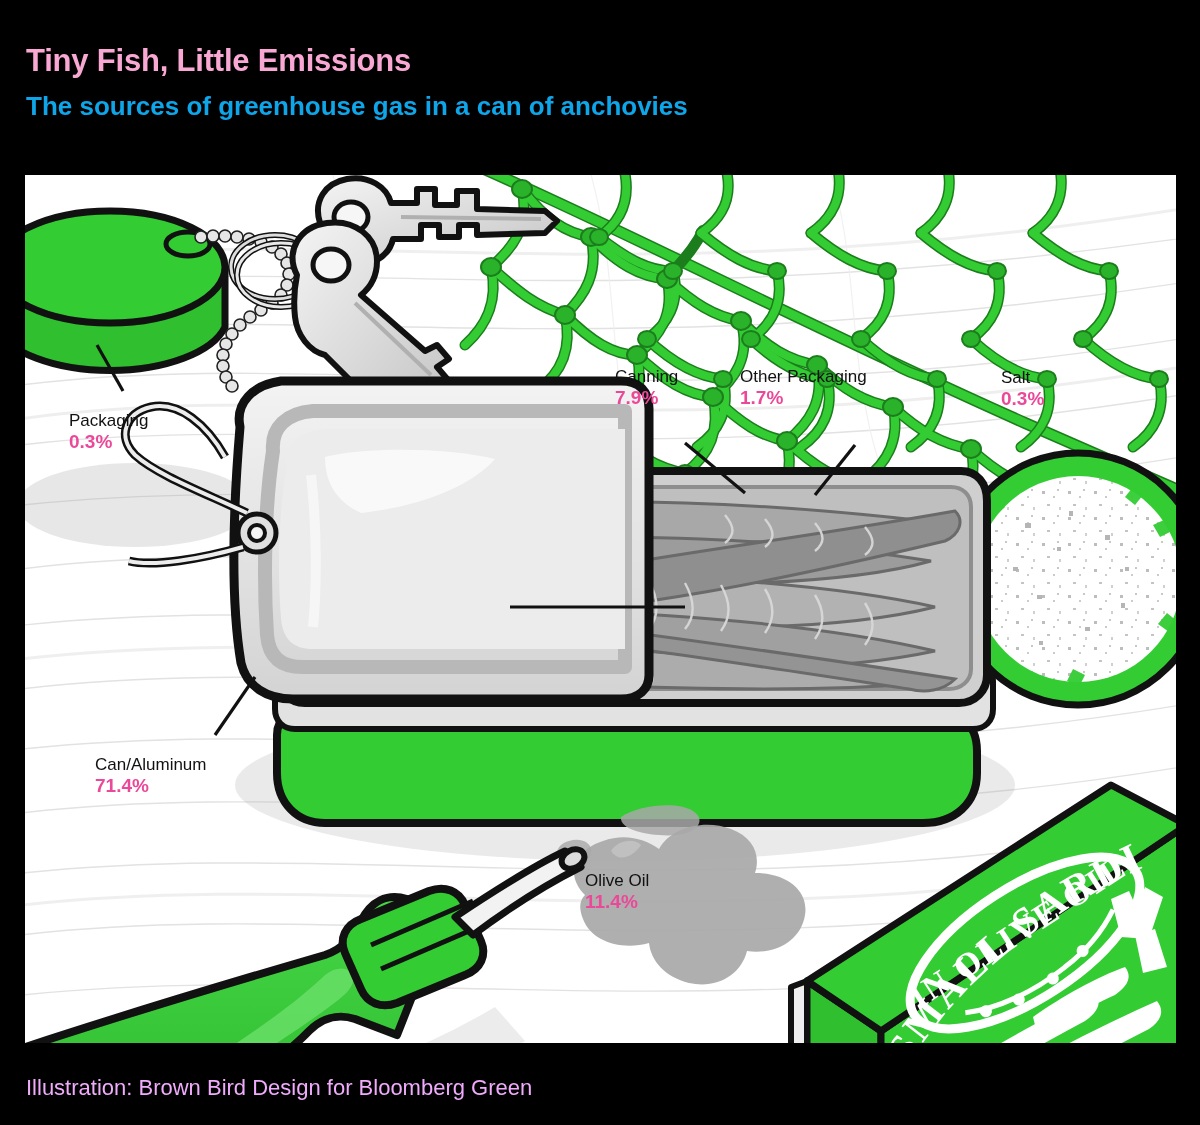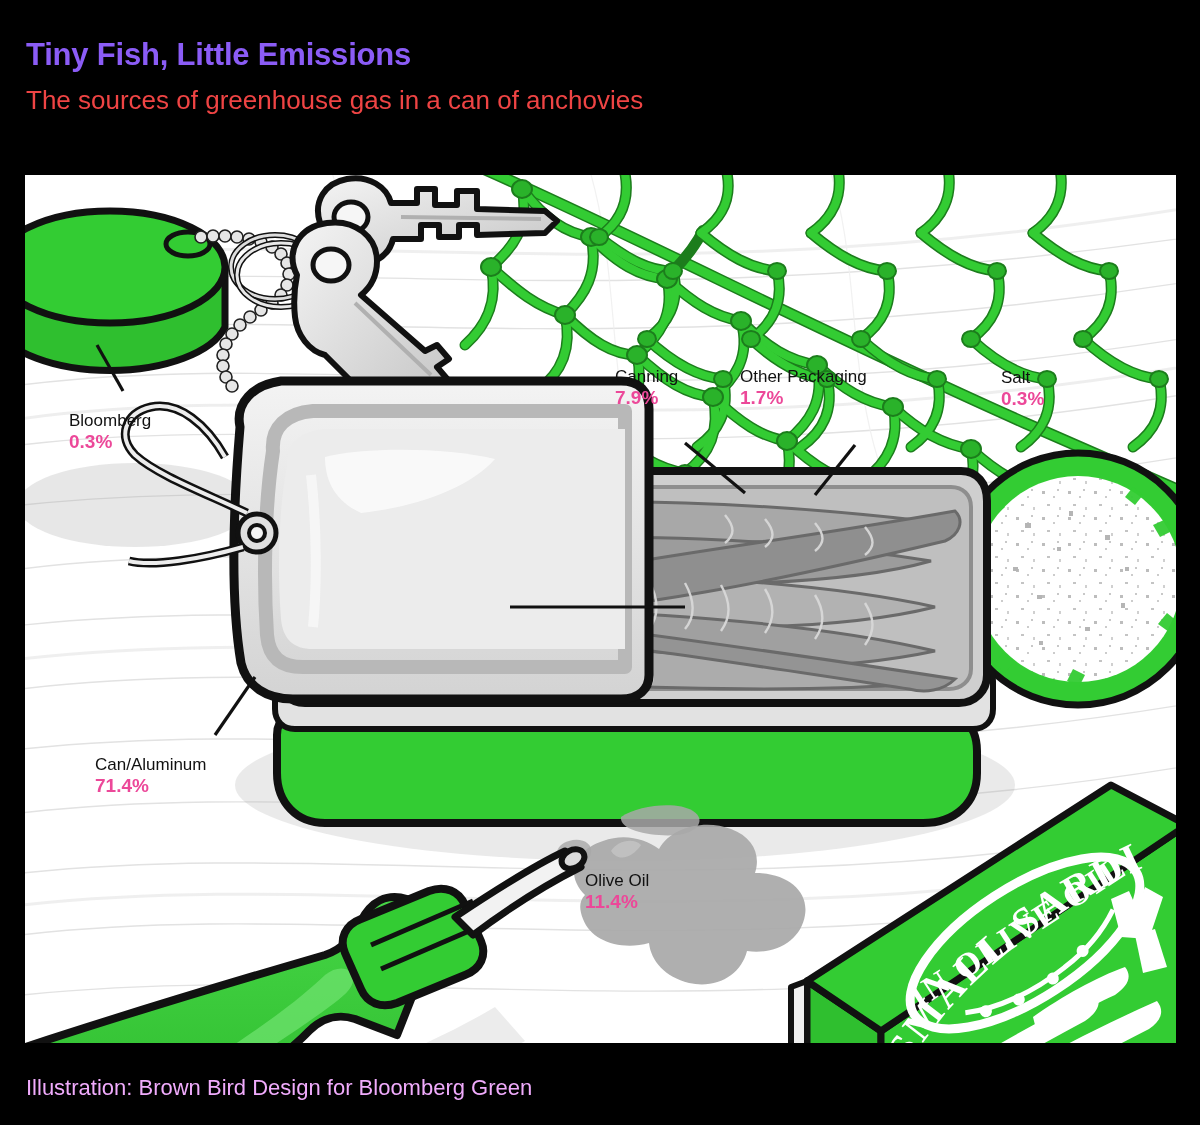--- a/index.html
+++ b/index.html
@@ -24,28 +24,28 @@
   .header {
     position: absolute;
     left: 26px;
     top: 30px;
     width: 1120px;
   }
   .headline {
     font-size: 31px;
     font-weight: bold;
     letter-spacing: -0.2px;
-    color: #8b5cf6;
-    margin: 8px 0 14px 0;
+    color: #f9a8d4;
+    margin: 14px 0 14px 0;
     line-height: 1.1;
   }
   .subhead {
     font-size: 26px;
-    font-weight: normal;
-    color: #ef4444;
+    font-weight: bold;
+    color: #0ea5e9;
     margin: 0;
     line-height: 1.15;
   }
   
   .canvas {
     position: absolute;
     left: 25px;
     top: 175px;
     width: 1151px;
     height: 868px;
@@ -626,21 +626,21 @@
           <line x1="72" y1="170" x2="98" y2="216"></line>
           <line x1="660" y1="268" x2="720" y2="318"></line>
           <line x1="830" y1="270" x2="790" y2="320"></line>
           <line x1="485" y1="432" x2="660" y2="432"></line>
           <line x1="190" y1="560" x2="230" y2="502"></line>
         </g>
       </g>
     </svg>
 
     <div class="lbl" style="left:44px; top:236px; width:150px;">
-      <span class="name">Bloomberg</span>
+      <span class="name">Packaging</span>
       <span class="val">0.3%</span>
     </div>
 
     <div class="lbl" style="left:590px; top:192px; width:130px;">
       <span class="name">Canning</span>
       <span class="val">7.9%</span>
     </div>
 
     <div class="lbl" style="left:715px; top:192px; width:200px;">
       <span class="name">Other Packaging</span>

